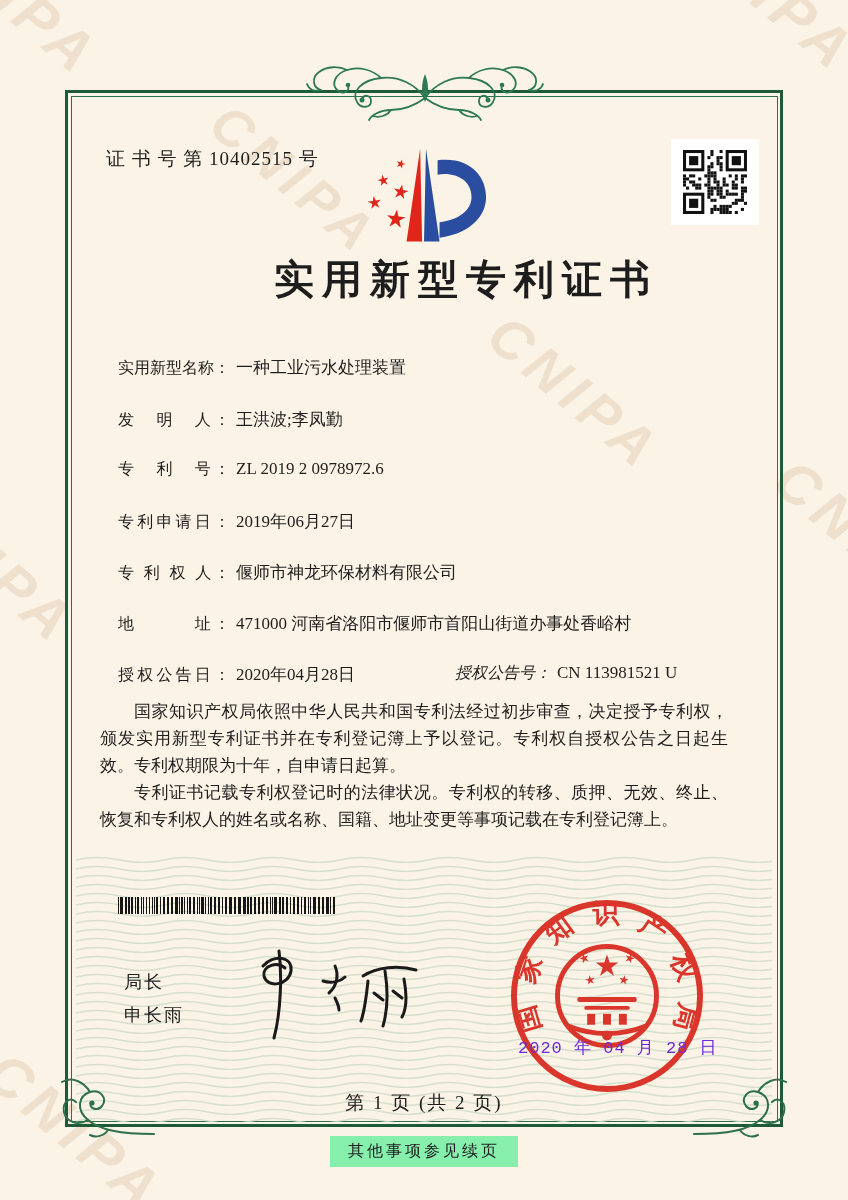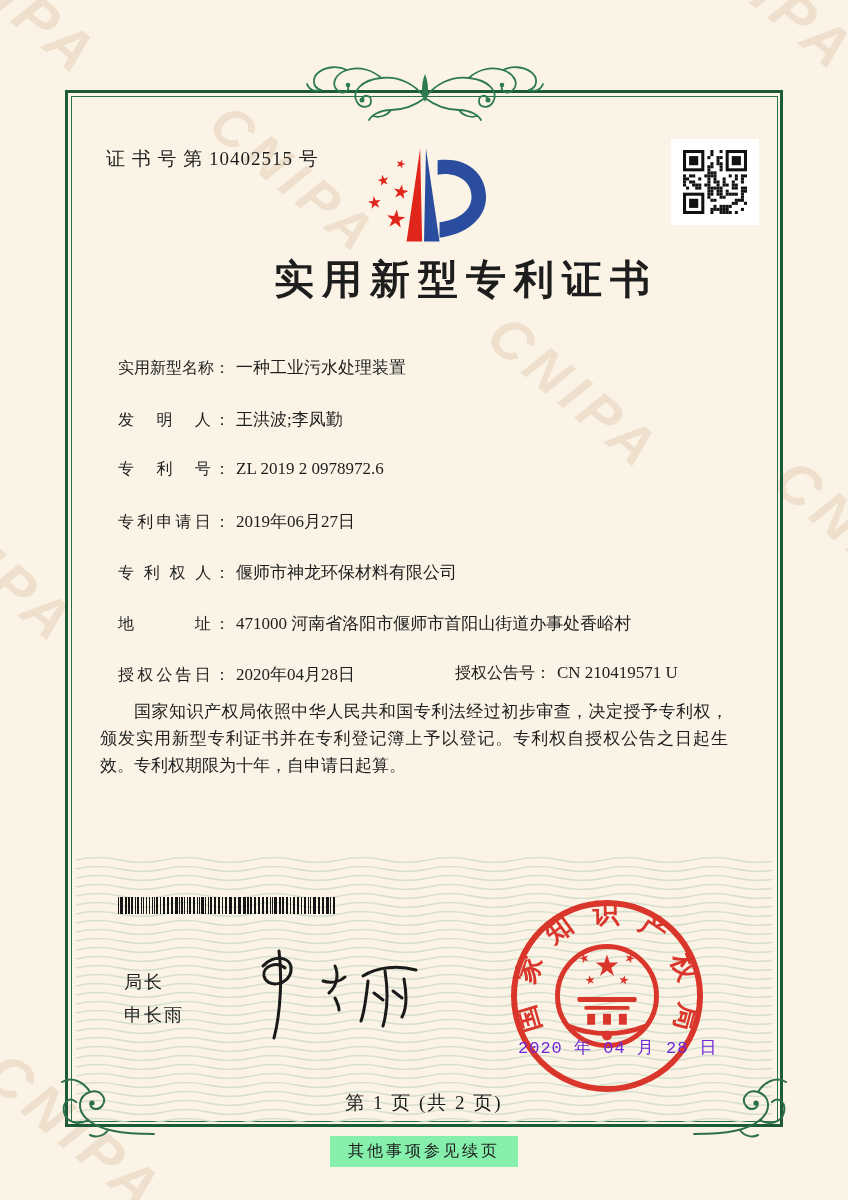--- a/index.html
+++ b/index.html
@@ -38,21 +38,21 @@
     position:absolute; left:0; top:252px; width:848px; text-align:center;
     font-size:40px; font-weight:700; letter-spacing:8px; z-index:3;margin-left:42px;
   }
   .frow{ position:absolute; left:118px; width:640px; font-size:17px; z-index:3; white-space:nowrap;}
   .flabel{
     display:inline-block; width:112px; font-size:16px;
     text-align:justify; text-align-last:justify; vertical-align:baseline;
   }
   .fvalue{ margin-left:6px; }
   .fgroup2{ position:absolute; left:337px; top:0; }
-  .fgroup2 .flabel2{ font-size:16px; }
+  .fgroup2 .flabel2{ font-size:16px;font-style:italic; }
   .bodytext{
     position:absolute; left:100px; top:698px; width:628px; z-index:3;
     font-size:17px; line-height:27px; text-align:justify;
   }
   .bodytext p{ margin:0; text-indent:2em; }
   .barcode{ position:absolute; left:118px; top:897px; z-index:3;}
   .director-label{ position:absolute; left:124px; top:970px; font-size:18px; letter-spacing:2px; z-index:3;}
   .director-name{ position:absolute; left:124px; top:1003px; font-size:18px; letter-spacing:2px; z-index:3;}
   .signature{ position:absolute; left:235px; top:946px; z-index:4;}
   .seal{ position:absolute; left:508px; top:897px; z-index:5; opacity:.93;}
@@ -292,26 +292,27 @@
   </div>
   <div class="frow" style="top:561px;">
     <span class="flabel">专 利 权 人：</span><span class="fvalue">偃师市神龙环保材料有限公司</span>
   </div>
   <div class="frow" style="top:612px;">
     <span class="flabel">地　　　址：</span><span class="fvalue">471000 河南省洛阳市偃师市首阳山街道办事处香峪村</span>
   </div>
   <div class="frow" style="top:663px;">
     <span class="flabel">授权公告日：</span><span class="fvalue">2020年04月28日</span>
     <span class="fgroup2">
-      <span class="flabel2">授权公告号：</span><span class="fvalue">CN 210419571 U</span>
+      <span class="flabel2">授权公告号：</span><span class="fvalue">CN 113981521 U</span>
     </span>
   </div>
 
   <div class="bodytext">
     <p>国家知识产权局依照中华人民共和国专利法经过初步审查，决定授予专利权，颁发实用新型专利证书并在专利登记簿上予以登记。专利权自授权公告之日起生效。专利权期限为十年，自申请日起算。</p>
+    <p>专利证书记载专利权登记时的法律状况。专利权的转移、质押、无效、终止、恢复和专利权人的姓名或名称、国籍、地址变更等事项记载在专利登记簿上。</p>
   </div>
 
   <svg class="barcode" id="bcsvg" width="222" height="17" viewBox="0 0 222 17">
       <rect x="0" y="0" width="1" height="17" fill="#151515"></rect>
       <rect x="2" y="0" width="3" height="17" fill="#151515"></rect>
       <rect x="7" y="0" width="2" height="17" fill="#151515"></rect>
       <rect x="10" y="0" width="2" height="17" fill="#151515"></rect>
       <rect x="13" y="0" width="2" height="17" fill="#151515"></rect>
       <rect x="17" y="0" width="1" height="17" fill="#151515"></rect>
       <rect x="19" y="0" width="2" height="17" fill="#151515"></rect>

